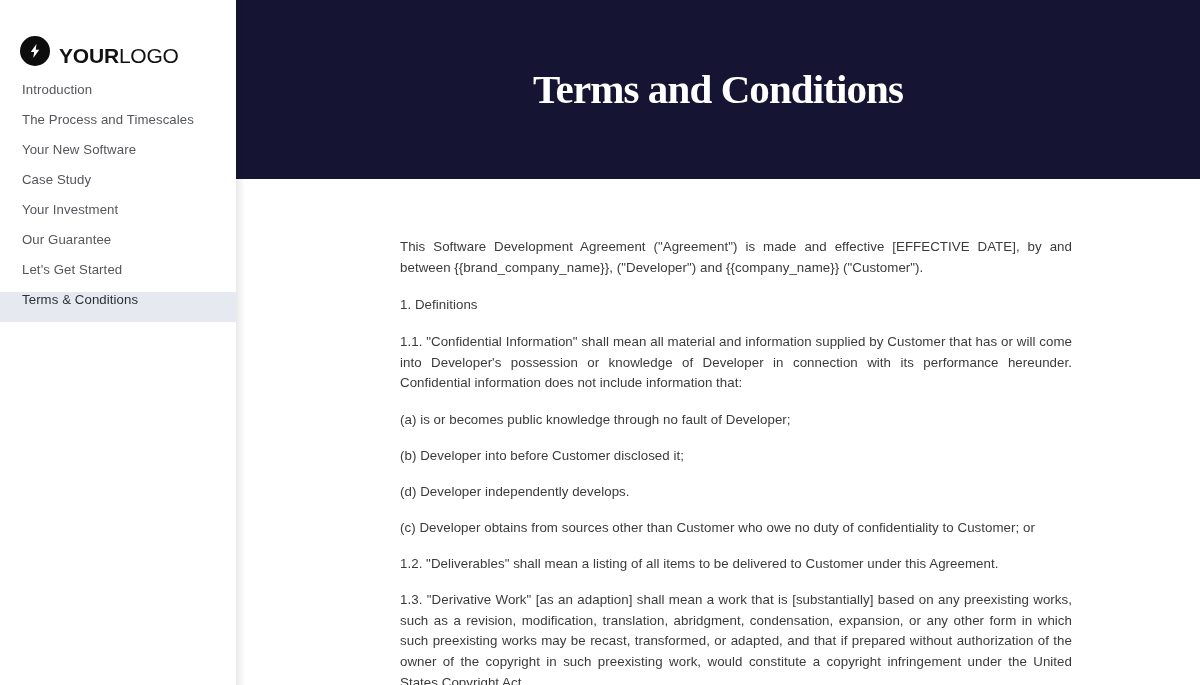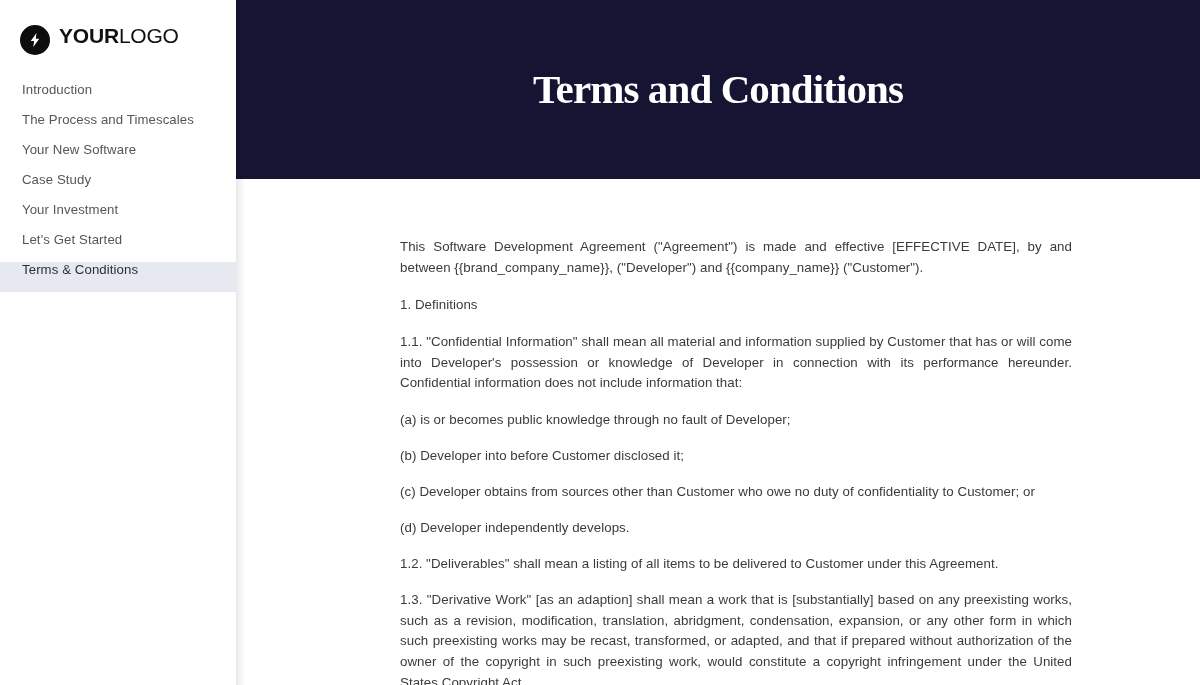--- a/index.html
+++ b/index.html
@@ -37,21 +37,21 @@
     top: 0;
     right: -9px;
     width: 9px;
     height: 685px;
     background: linear-gradient(to right, rgba(0,0,0,0.085), rgba(0,0,0,0.0));
     pointer-events: none;
   }
 
   .brand {
     display: flex;
-    align-items: flex-start;
+    align-items: flex-end;
     gap: 9px;
     padding: 25px 0 0 20px;
     height: 66px;
   }
 
   .brand-mark {
     width: 30px;
     height: 30px;
     border-radius: 50%;
     background: #0d0d0d;
@@ -167,20 +167,23 @@
       <div class="nav-item">
         <span>Your New Software</span>
       </div>
       <div class="nav-item">
         <span>Case Study</span>
       </div>
       <div class="nav-item">
         <span>Your Investment</span>
       </div>
       <div class="nav-item">
+        <span>Our Guarantee</span>
+      </div>
+      <div class="nav-item">
         <span>Let's Get Started</span>
       </div>
       <div class="nav-item is-active">
         <span>Terms &amp; Conditions</span>
       </div>
     </nav>
 
   </aside>
 
   <main id="main">
@@ -188,22 +191,22 @@
     <header id="page-header">
       <h1 id="page-title">Terms and Conditions</h1>
     </header>
 
     <section id="doc">
       <p class="para justified">This Software Development Agreement ("Agreement") is made and effective [EFFECTIVE DATE], by and between {{brand_company_name}}, ("Developer") and {{company_name}} ("Customer").</p>
       <p class="para">1. Definitions</p>
       <p class="para justified">1.1. "Confidential Information" shall mean all material and information supplied by Customer that has or will come into Developer's possession or knowledge of Developer in connection with its performance hereunder. Confidential information does not include information that:</p>
       <p class="para tight">(a) is or becomes public knowledge through no fault of Developer;</p>
       <p class="para tight">(b) Developer into before Customer disclosed it;</p>
+      <p class="para tight">(d) Developer independently develops.</p>
       <p class="para tight">(c) Developer obtains from sources other than Customer who owe no duty of confidentiality to Customer; or</p>
-      <p class="para tight">(d) Developer independently develops.</p>
       <p class="para tight">1.2. "Deliverables" shall mean a listing of all items to be delivered to Customer under this Agreement.</p>
       <p class="para justified">1.3. "Derivative Work" [as an adaption] shall mean a work that is [substantially] based on any preexisting works, such as a revision, modification, translation, abridgment, condensation, expansion, or any other form in which such preexisting works may be recast, transformed, or adapted, and that if prepared without authorization of the owner of the copyright in such preexisting work, would constitute a copyright infringement under the United States Copyright Act.</p>
 
     </section>
 
   </main>
 
 </div>
 
 </body></html>

